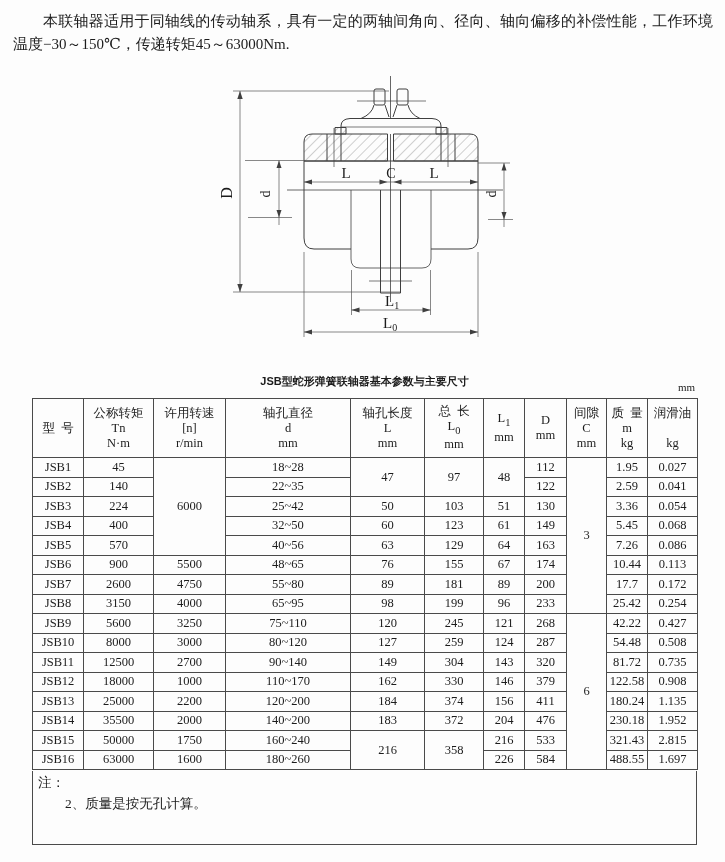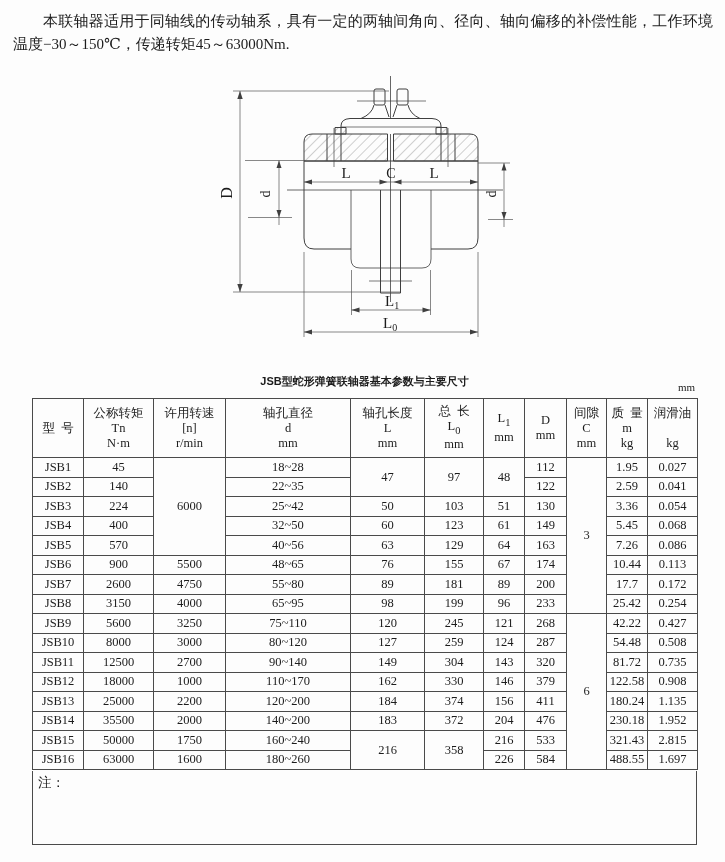--- a/index.html
+++ b/index.html
@@ -406,13 +406,14 @@
         <td>226</td>
         <td>584</td>
         <td>488.55</td>
         <td>1.697</td>
       </tr>
     </tbody>
 </table>
 
 <div class="notes">
   <div class="nlabel">注：</div>
+  <div class="note-item">2、质量是按无孔计算。</div>
 </div>
 
 </body></html>

